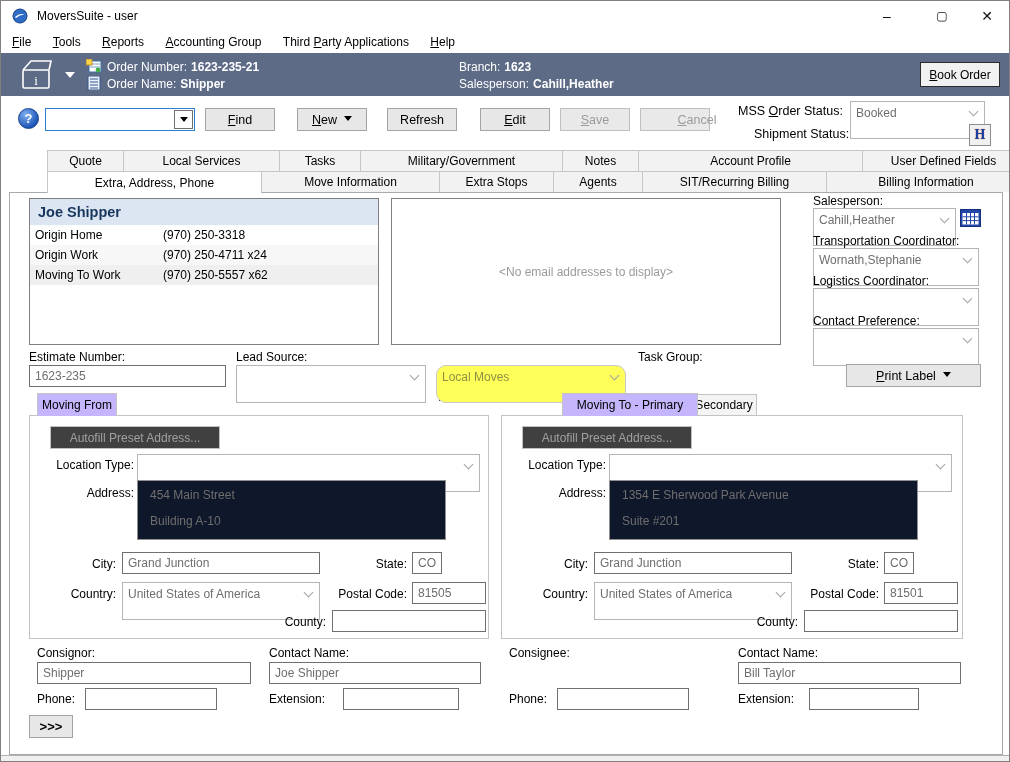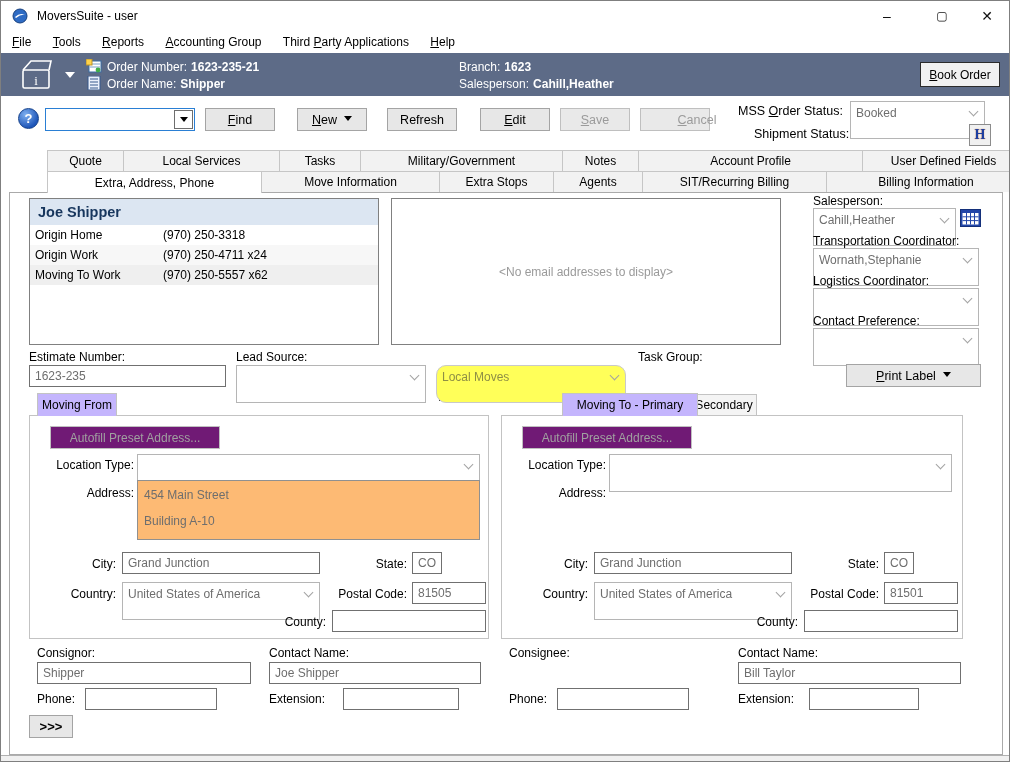--- a/index.html
+++ b/index.html
@@ -60,23 +60,23 @@
   .phone-row { height:20px; display:flex; align-items:center; padding-left:5px; font-size:12px; }
   .phone-row:nth-child(3) { background:#f7f7f7; }
   .phone-row:nth-child(4) { background:#efefef; }
   .phone-type { width:128px; }
   .email-panel { position:absolute; left:381px; top:5px; width:390px; height:147px; border:1px solid #808080; display:flex; align-items:center; justify-content:center; color:#9a9a9a; font-size:12px; }
 
   
   .groupbox { position:absolute; top:222px; height:224px; border:1px solid #c3c3c3; background:#fff; }
   .gtab { position:absolute; display:flex; align-items:center; justify-content:center; font-size:12px; border:1px solid #c3c3c3; border-bottom:none; background:#c4b5fd; z-index:4; }
   .gtab.inactive { background:#f4f4f4; z-index:3; }
-  .autofill { position:absolute; left:20px; top:10px; width:170px; height:23px; background:#701a75; border:1px solid #c0c0c0; color:#a0a0a0; font-size:12px; font-family:inherit; }
+  .autofill { position:absolute; left:20px; top:10px; width:170px; height:23px; background:#404040; border:1px solid #c0c0c0; color:#a0a0a0; font-size:12px; font-family:inherit; }
   .g-lbl { position:absolute; font-size:12px; text-align:right; white-space:nowrap; }
-  .addr-ta { position:absolute; left:107px; top:64px; width:343px; height:60px; border:1px solid #909090; color:#6e6e6e; font:12px "Liberation Sans",sans-serif; line-height:26px; padding:1px 6px; resize:none; overflow:hidden; background:#fdba74; }
+  .addr-ta { position:absolute; left:107px; top:64px; width:309px; height:60px; border:1px solid #909090; color:#6e6e6e; font:12px "Liberation Sans",sans-serif; line-height:26px; padding:1px 12px; resize:none; overflow:hidden; background:#0f172a; }
 
   .expand-btn { position:absolute; left:19px; top:522px; width:44px; height:23px; background:#e7e7e7; border:1px solid #a4a4a4; font-weight:bold; font-size:13px; font-family:inherit; }
   .statusbar { position:absolute; left:0; top:754px; width:100%; height:8px; background:#f0f0f0; border-top:1px solid #b0b0b0; }
 </style>
 </head>
 <body>
 
 <div class="window">
 
   <div class="titlebar">
@@ -260,20 +260,22 @@
       <input class="inp" style="left: 302px; top: 194px; width: 154px;" value="">
     </div>
 
     <span class="gtab" style="left:516px;top:200px;width:136px;height:23px;margin-left:36px;">Moving To - Primary</span>
     <span class="gtab inactive" style="left:616px;top:201px;width:131px;height:21px;">Moving To - Secondary</span>
     <div class="groupbox" style="left:491px;width:462px;">
       <button class="autofill">Autofill Preset Address...</button>
       <span class="g-lbl" style="left:0;width:104px;top:42px;">Location Type:</span>
       <span class="cmb" style="left:107px;top:38px;width:343px;"><span></span><span class="chev"></span></span>
       <span class="g-lbl" style="left:0;width:104px;top:70px;">Address:</span>
+      <textarea class="addr-ta" style="">1354 E Sherwood Park Avenue
+Suite #201</textarea>
       <span class="g-lbl" style="left:0;width:86px;top:141px;">City:</span>
       <input class="inp" style="left: 92px; top: 136px; width: 198px;" value="Grand Junction">
       <span class="g-lbl" style="left:322px;width:55px;top:141px;">State:</span>
       <input class="inp" style="left: 382px; top: 136px; width: 30px;" value="CO">
       <span class="g-lbl" style="left:0;width:86px;top:171px;">Country:</span>
       <span class="cmb" style="left:92px;top:166px;width:198px;"><span>United States of America</span><span class="chev"></span></span>
       <span class="g-lbl" style="left:300px;width:77px;top:171px;">Postal Code:</span>
       <input class="inp" style="left: 382px; top: 166px; width: 74px;" value="81501">
       <span class="g-lbl" style="left:228px;width:68px;top:199px;">County:</span>
       <input class="inp" style="left: 302px; top: 194px; width: 154px;" value="">

